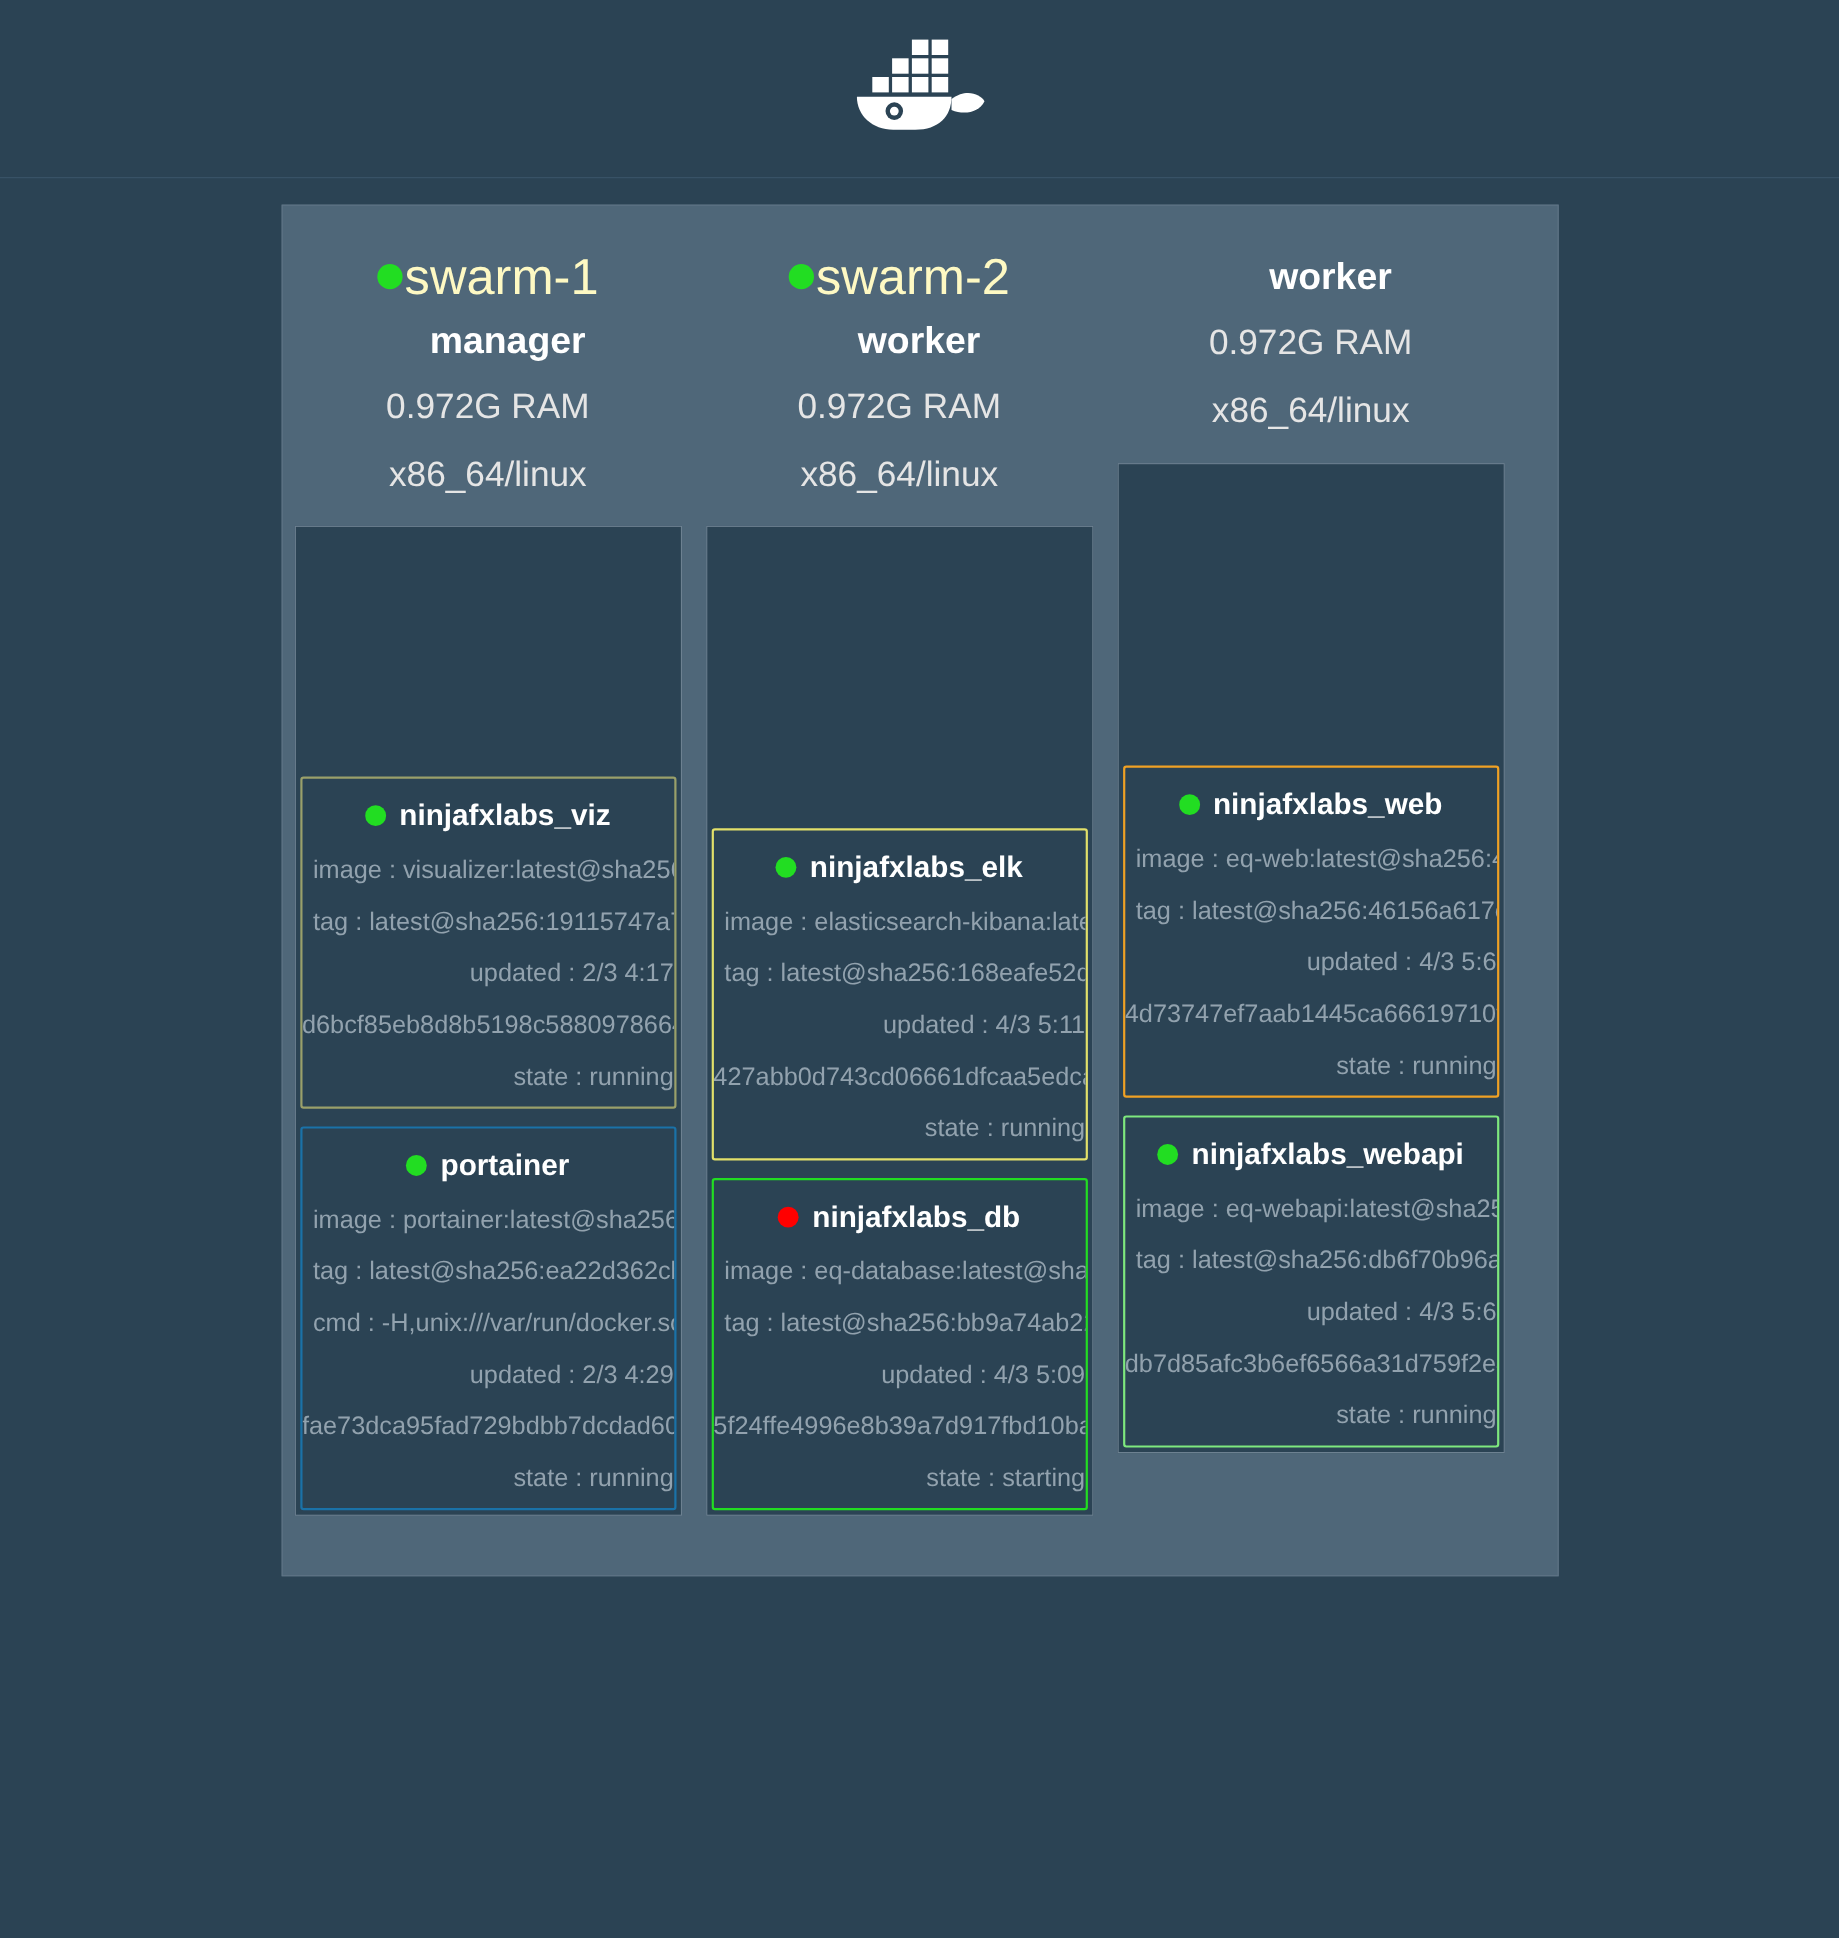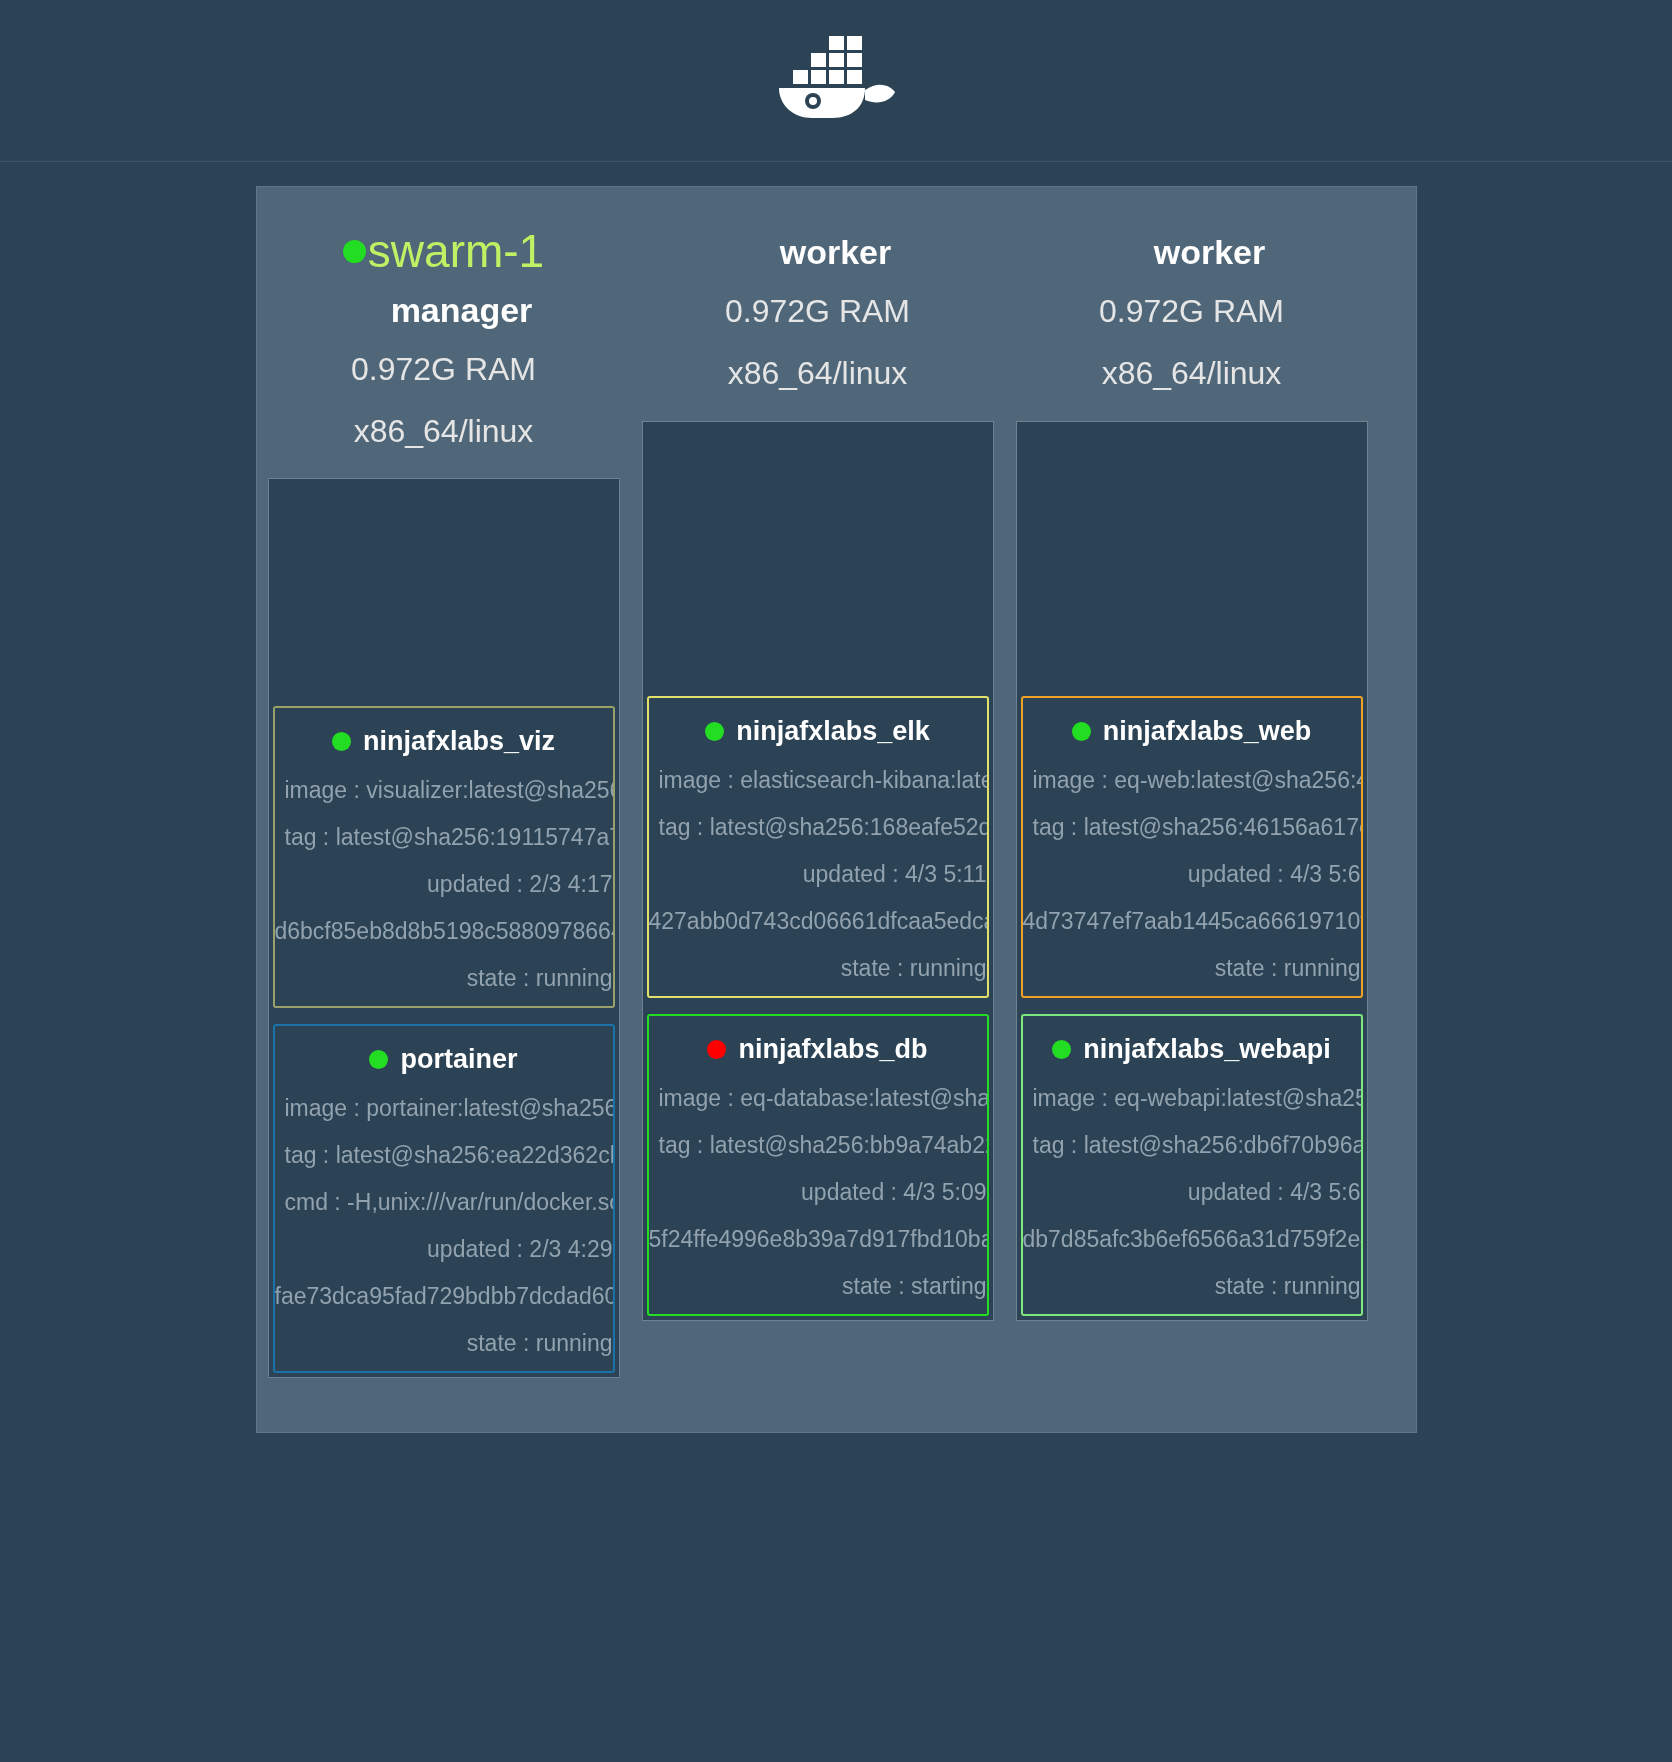--- a/index.html
+++ b/index.html
@@ -61,21 +61,21 @@
   .node {
     width: 374px;
     padding: 0;
     display: flex;
     flex-direction: column;
     align-items: center;
   }
   .node-head { width: 100%; text-align: center; padding-top: 36px; }
   .node-title {
     font-size: 46px;
-    color: #bef264;
+    color: #fef9c3;
     line-height: 1.25;
     white-space: nowrap;
     display: flex;
     align-items: center;
     justify-content: center;
   }
   .node-dot {
     width: 23px; height: 23px;
     border-radius: 50%;
     display: inline-block;
@@ -211,20 +211,24 @@
               <div class="card-line left">tag : latest@sha256:ea22d362cba645</div>
               <div class="card-line left">cmd : -H,unix:///var/run/docker.sock</div>
               <div class="card-line">updated : 2/3 4:29</div>
               <div class="card-line">fae73dca95fad729bdbb7dcdad606a7e1b5bf8c</div>
               <div class="card-line">state : running</div>
             </div>
           </div>
         </div>
         <div class="node">
           <div class="node-head">
+            <div class="node-title">
+              <span class="node-dot" style="background: rgb(34, 221, 34);"></span>
+              <span>swarm-2</span>
+            </div>
             <div class="node-role">worker</div>
             <div class="node-meta">0.972G RAM</div>
             <div class="node-meta">x86_64/linux</div>
           </div>
           <div class="node-body">
             <div class="card" style="border-color: rgb(226, 224, 106);">
               <div class="card-name">
                 <span class="card-dot" style="background: rgb(34, 221, 34);"></span>
                 <span>ninjafxlabs_elk</span>
               </div>

